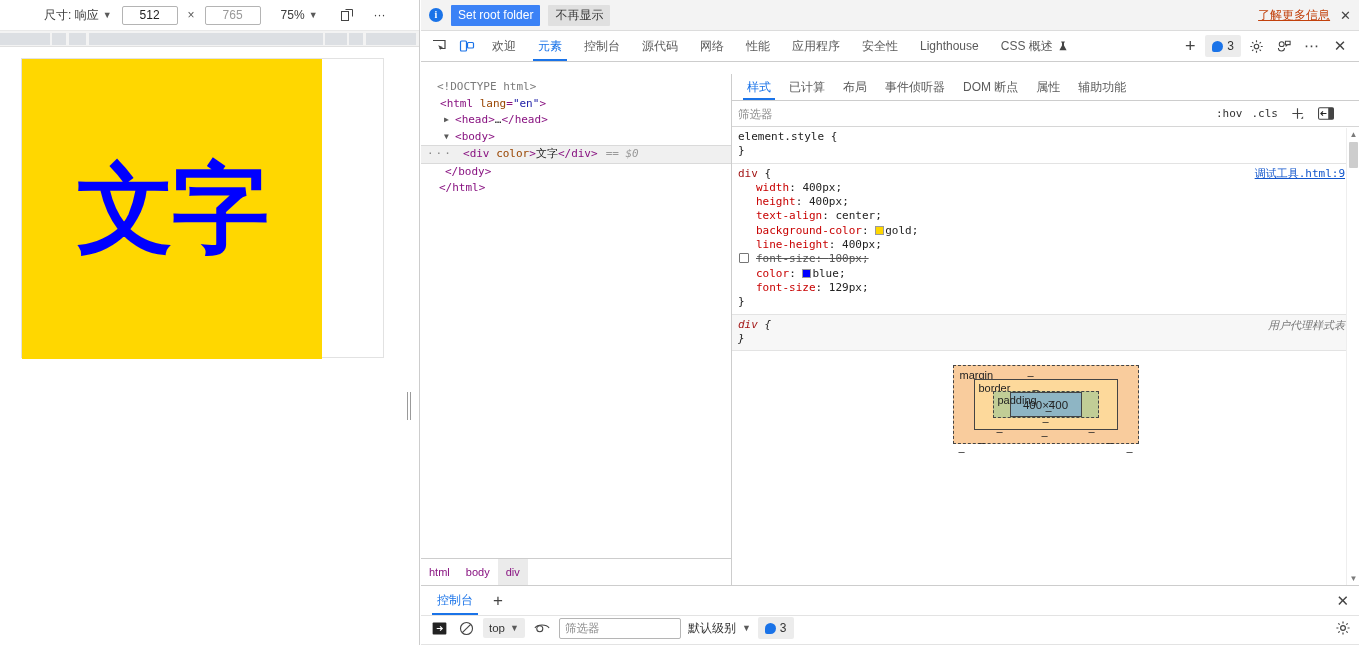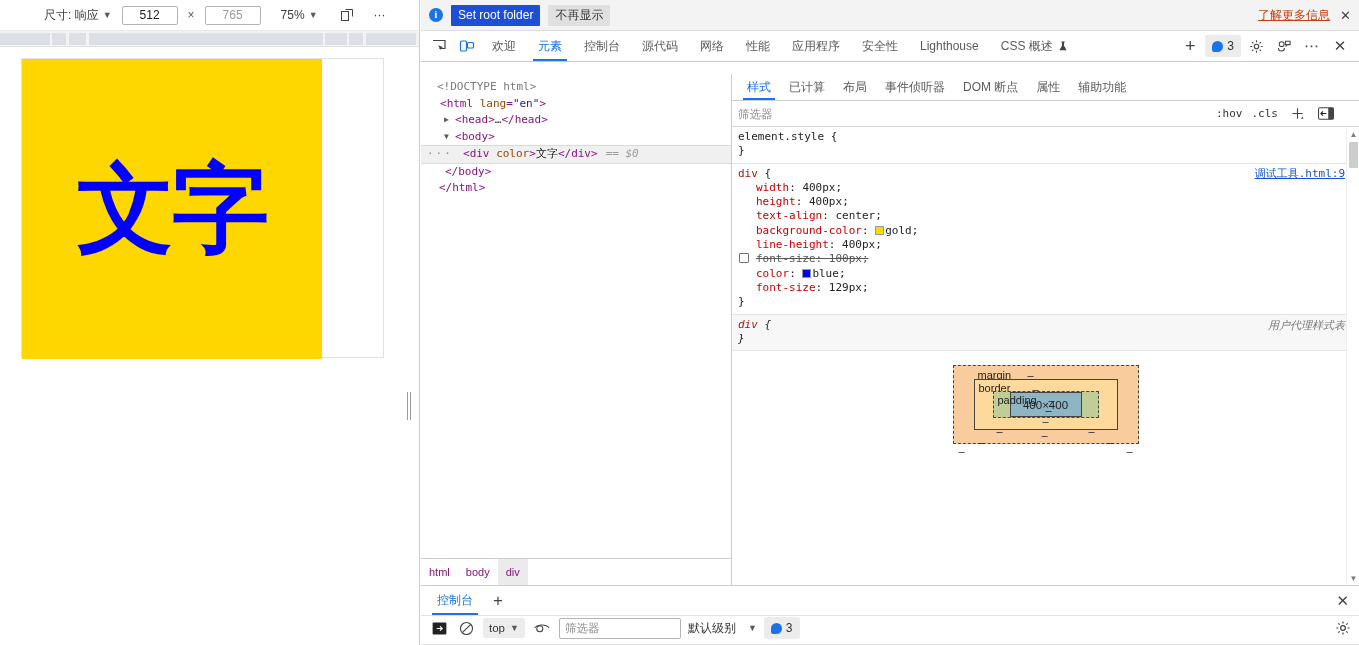--- a/index.html
+++ b/index.html
@@ -81,21 +81,21 @@
   .info-circle {
     width: 14px; height: 14px; border-radius: 50%; background: #1a73e8;
     color: #fff; font-size: 10px; font-weight: bold; line-height: 14px;
     text-align: center; flex: none; font-family: "Liberation Serif", serif;
   }
   #infobar .msg { white-space: nowrap; }
   .ib-btn {
     height: 21px; padding: 0 7px; font-size: 12px; line-height: 21px;
     border: none; border-radius: 1px; cursor: default; white-space: nowrap;
   }
-  .ib-btn.primary { background: #1d4ed8; color: #fff; }
+  .ib-btn.primary { background: #3b82f6; color: #fff; }
   .ib-btn.secondary { background: #e0e0e0; color: #3c3c3c; }
   #infobar .spacer { flex: 1; }
   .ib-link { color: #c2410c; text-decoration: underline; font-size: 12px; white-space: nowrap; }
   .ib-close { color: #444; font-size: 13px; padding: 0 2px; cursor: default; }
 
   
   #tabstrip {
     height: 31px; background: #fff; border-bottom: 1px solid #cdcdcd;
     display: flex; align-items: stretch; flex: none; padding-left: 4px;
   }
@@ -212,21 +212,21 @@
     font-family: "Liberation Sans", sans-serif; font-size: 11px; color: #222;
     position: relative; width: 186px;
   }
   .bm-border { background: #fdd99b; border: 1px solid #444; padding: 11px 18px; position: relative; }
   .bm-padding { background: #c1cd96; border: 1px dashed #444; padding: 0 16px; position: relative; }
   .bm-content {
     background: #8eb5c4; border: 1px solid #444; height: 25px;
     display: flex; align-items: center; justify-content: center; font-size: 11.5px; color: #222;
   }
   .bm-label { position: absolute; left: 4px; top: 1px; font-size: 11px; color: #222; }
-  .bm-margin > .bm-label { left: 24px; top: 2px; }
+  .bm-margin > .bm-label { left: 6px; top: 2px; }
   .bm-dash { font-size: 11px; color: #222; position: absolute; }
 
   
   #drawer { flex: none; border-top: 1px solid #cdcdcd; background: #fff; }
   #drawer-tabs {
     height: 30px; display: flex; align-items: stretch; padding-left: 6px;
     border-bottom: 1px solid #e3e3e3;
   }
   .dtab {
     display: flex; align-items: center; padding: 0 10px; font-size: 12px;
@@ -243,21 +243,21 @@
   .ctx-pill {
     display: flex; align-items: center; gap: 5px; height: 20px; padding: 0 6px;
     background: #ececec; border-radius: 2px; font-size: 11.5px; color: #333; cursor: default;
   }
   #console-filter {
     width: 122px; height: 21px; border: 1px solid #b5b5b5; border-radius: 2px;
     font-size: 11.5px; padding: 0 5px; outline: none; color: #222;
     font-family: "Liberation Sans", sans-serif; background: #fff;
   }
   #console-filter::placeholder { color: #8b8b8b; }
-  .lvl { display: flex; align-items: center; gap: 12px; font-size: 12px; color: #333; cursor: default; text-align: center; }
+  .lvl { display: flex; align-items: center; gap: 6px; font-size: 12px; color: #333; cursor: default; text-align: center; }
   #console-toolbar .grow { flex: 1; }
 
   
   .vscroll {
     position: absolute; right: 0; width: 13px; background: #fff;
     border-left: 1px solid #eee;
   }
   .vscroll .thumb { position: absolute; left: 2px; width: 9px; background: #cdcdcd; border-radius: 1px; }
   .vscroll .arr { position: absolute; left: 0; width: 13px; height: 13px; color: #7a7a7a; font-size: 8px; text-align: center; line-height: 13px; }
 

